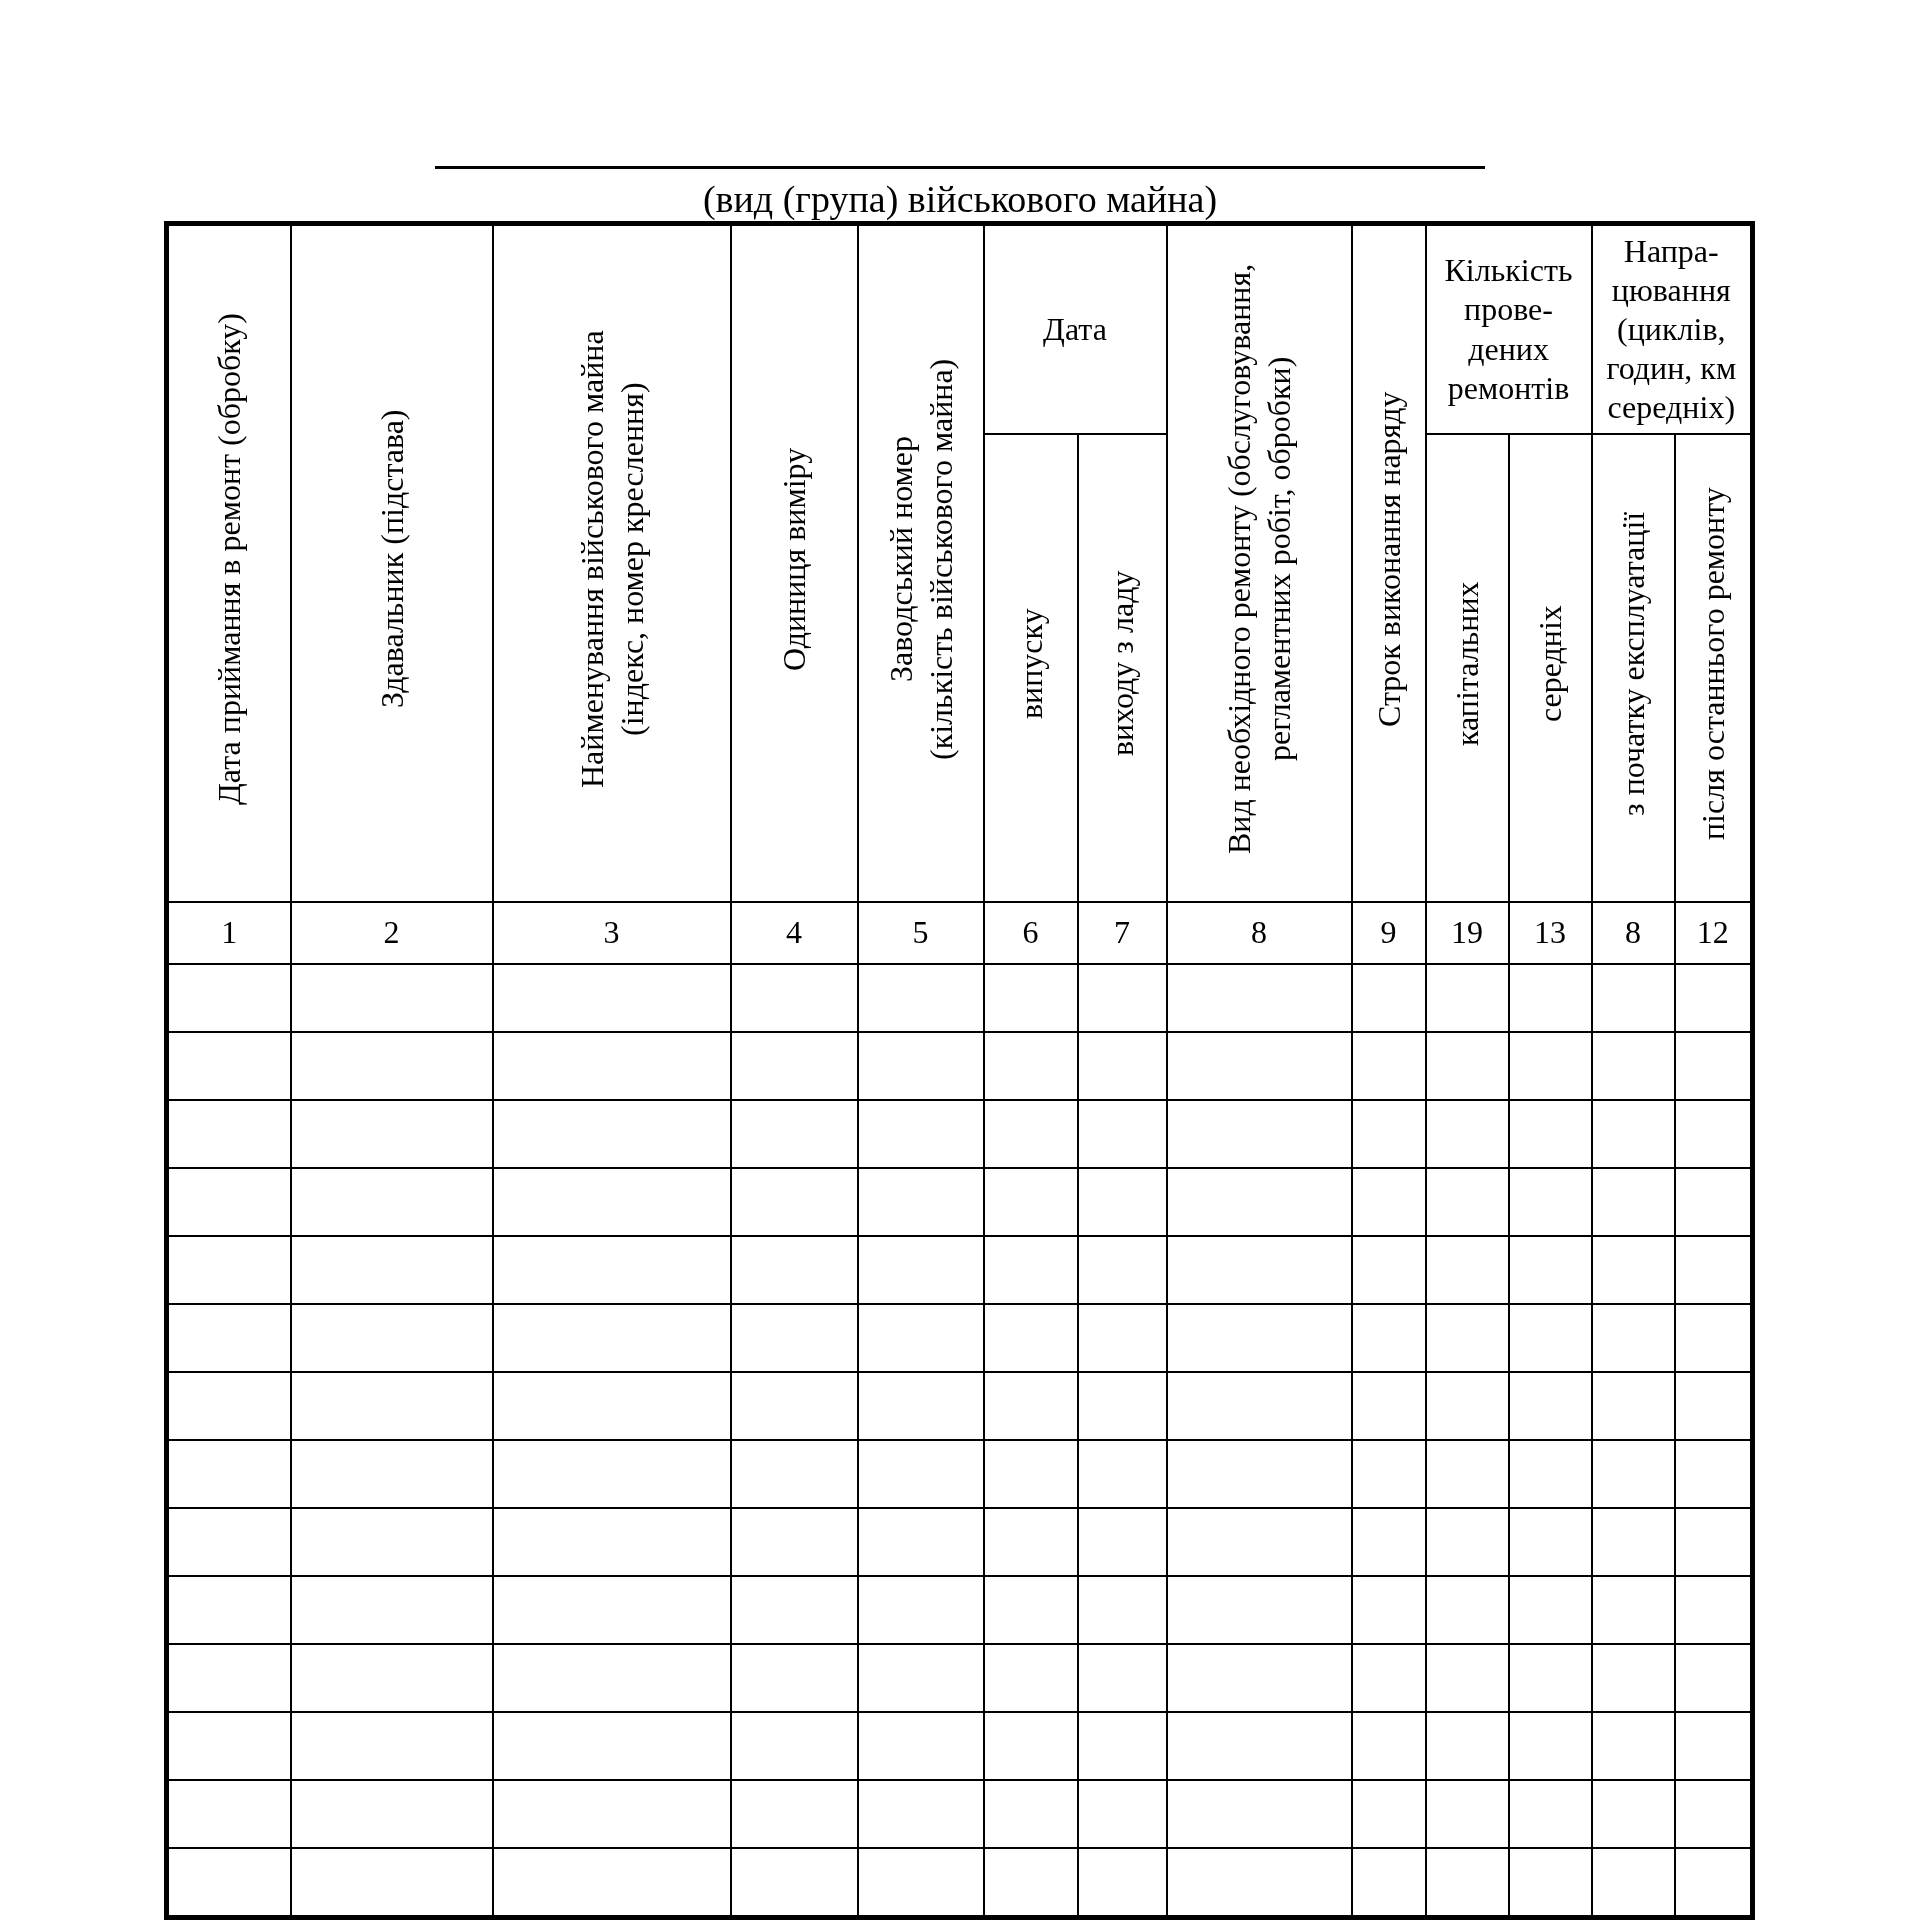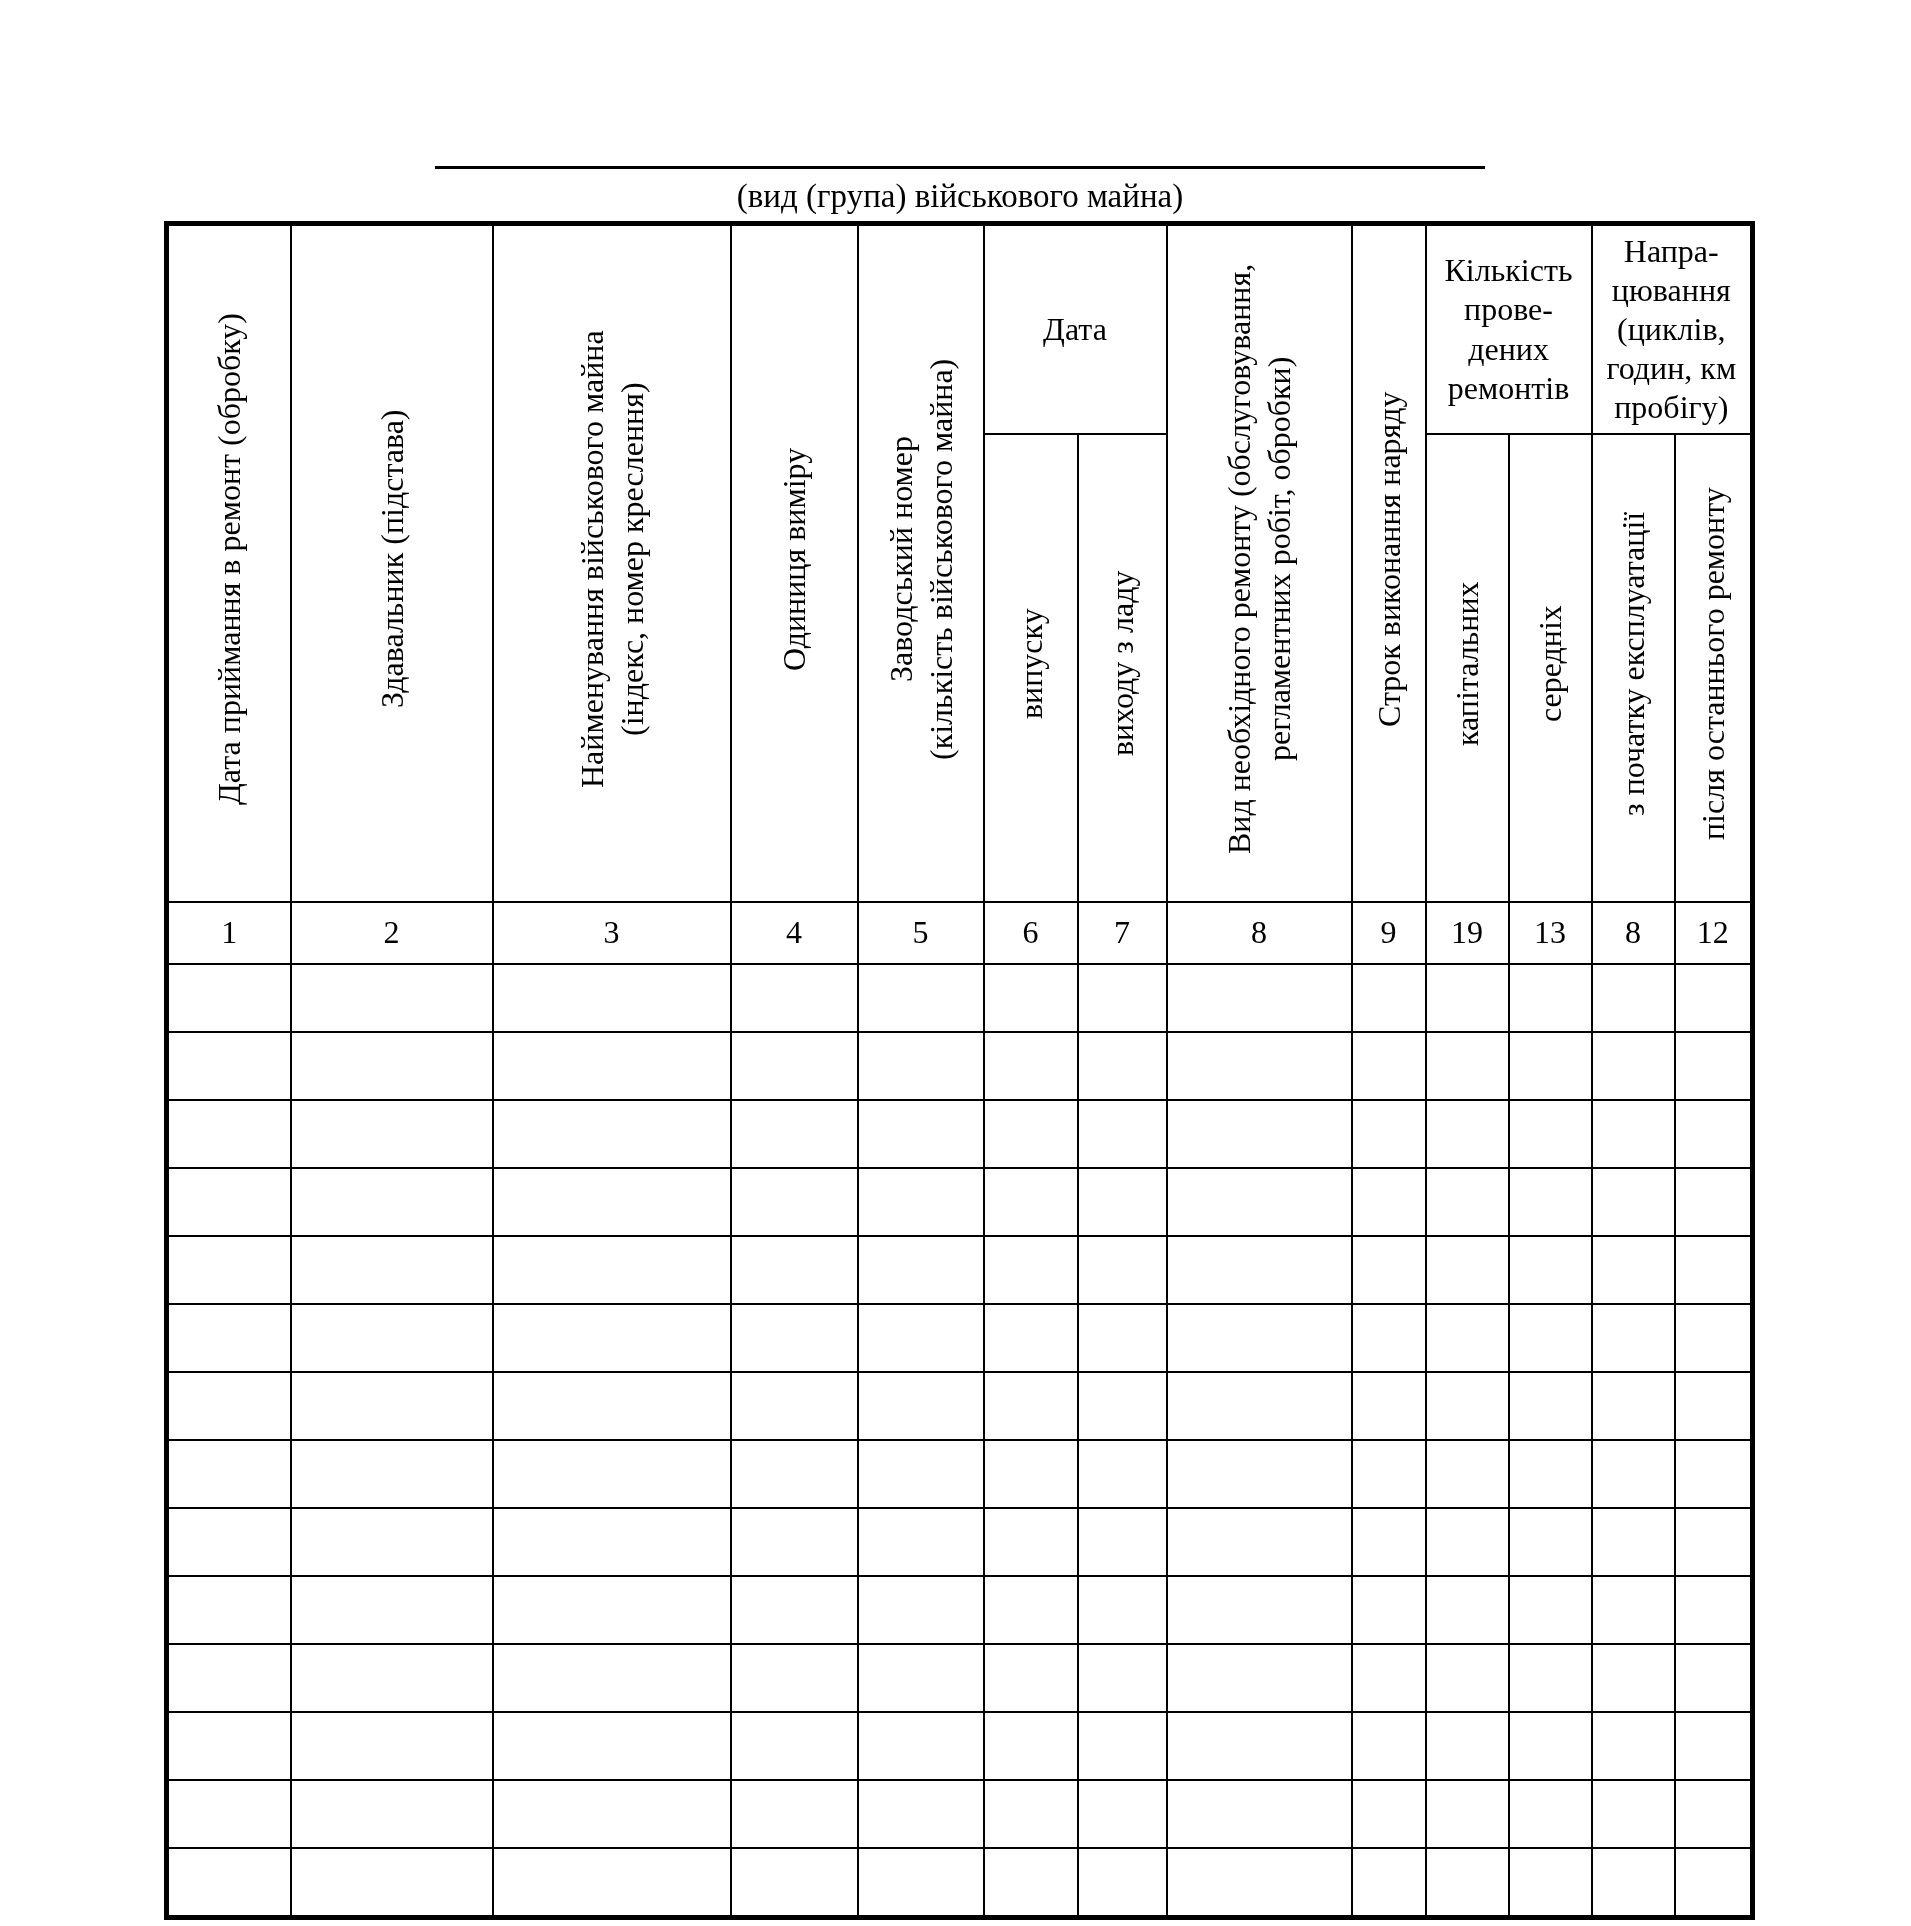--- a/index.html
+++ b/index.html
@@ -6,21 +6,21 @@
   .page{
     position:relative;width:1911px;height:2703px;background:#ffffff;
     font-family:"Liberation Serif", serif;color:#000;
   }
   .caption-line{
     position:absolute;left:435px;top:166px;width:1050px;height:0;
     border-top:3.5px solid #000;
   }
   .caption-text{
     position:absolute;left:435px;top:178px;width:1050px;
-    text-align:center;font-size:33px;line-height:1.15;
+    text-align:center;font-size:38px;line-height:1.15;
   }
   table.form{
     position:absolute;left:164px;top:221px;width:1587px;
     border-collapse:collapse;table-layout:fixed;
     border:5.4px solid #000;
   }
   table.form td{
     border:2.7px solid #000;padding:0;margin:0;
     text-align:center;vertical-align:middle;
     font-size:32px;line-height:1.22;overflow:hidden;
@@ -87,21 +87,21 @@
 регламентних робіт, обробки)</div></td>
           <td rowspan="2" class="hdr-span"><div class="v tall">Строк виконання наряду</div></td>
           <td colspan="2" class="group-cell">Кількість
 прове-
 дених
 ремонтів</td>
           <td colspan="2" class="group-cell">Напра-
 цювання
 (циклів,
 годин, км
-пробігу)</td>
+середніх)</td>
         </tr>
         <tr class="row-sub">
           <td><div class="v short">випуску</div></td>
           <td><div class="v short">виходу з ладу</div></td>
           <td><div class="v short">капітальних</div></td>
           <td><div class="v short">середніх</div></td>
           <td><div class="v short">з початку експлуатації</div></td>
           <td><div class="v short">після останнього ремонту</div></td>
         </tr>
         <tr class="row-num">

